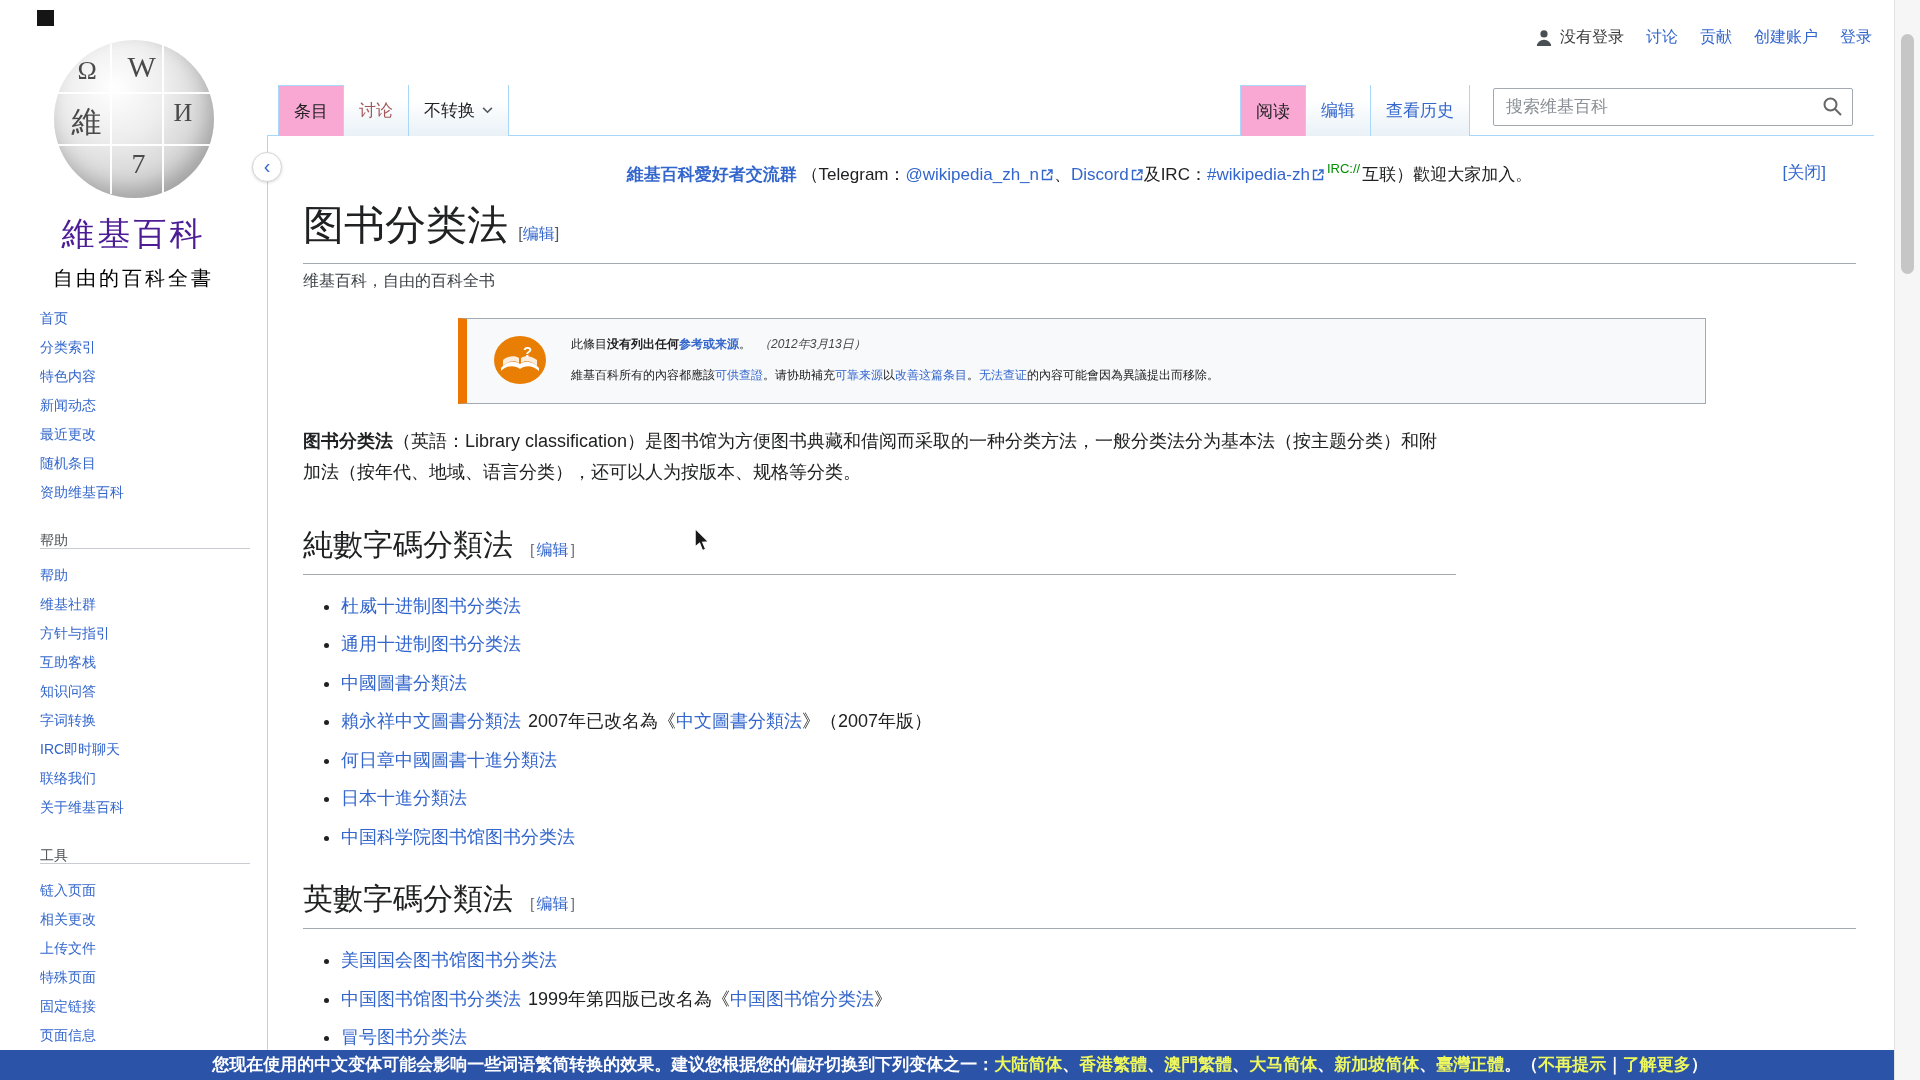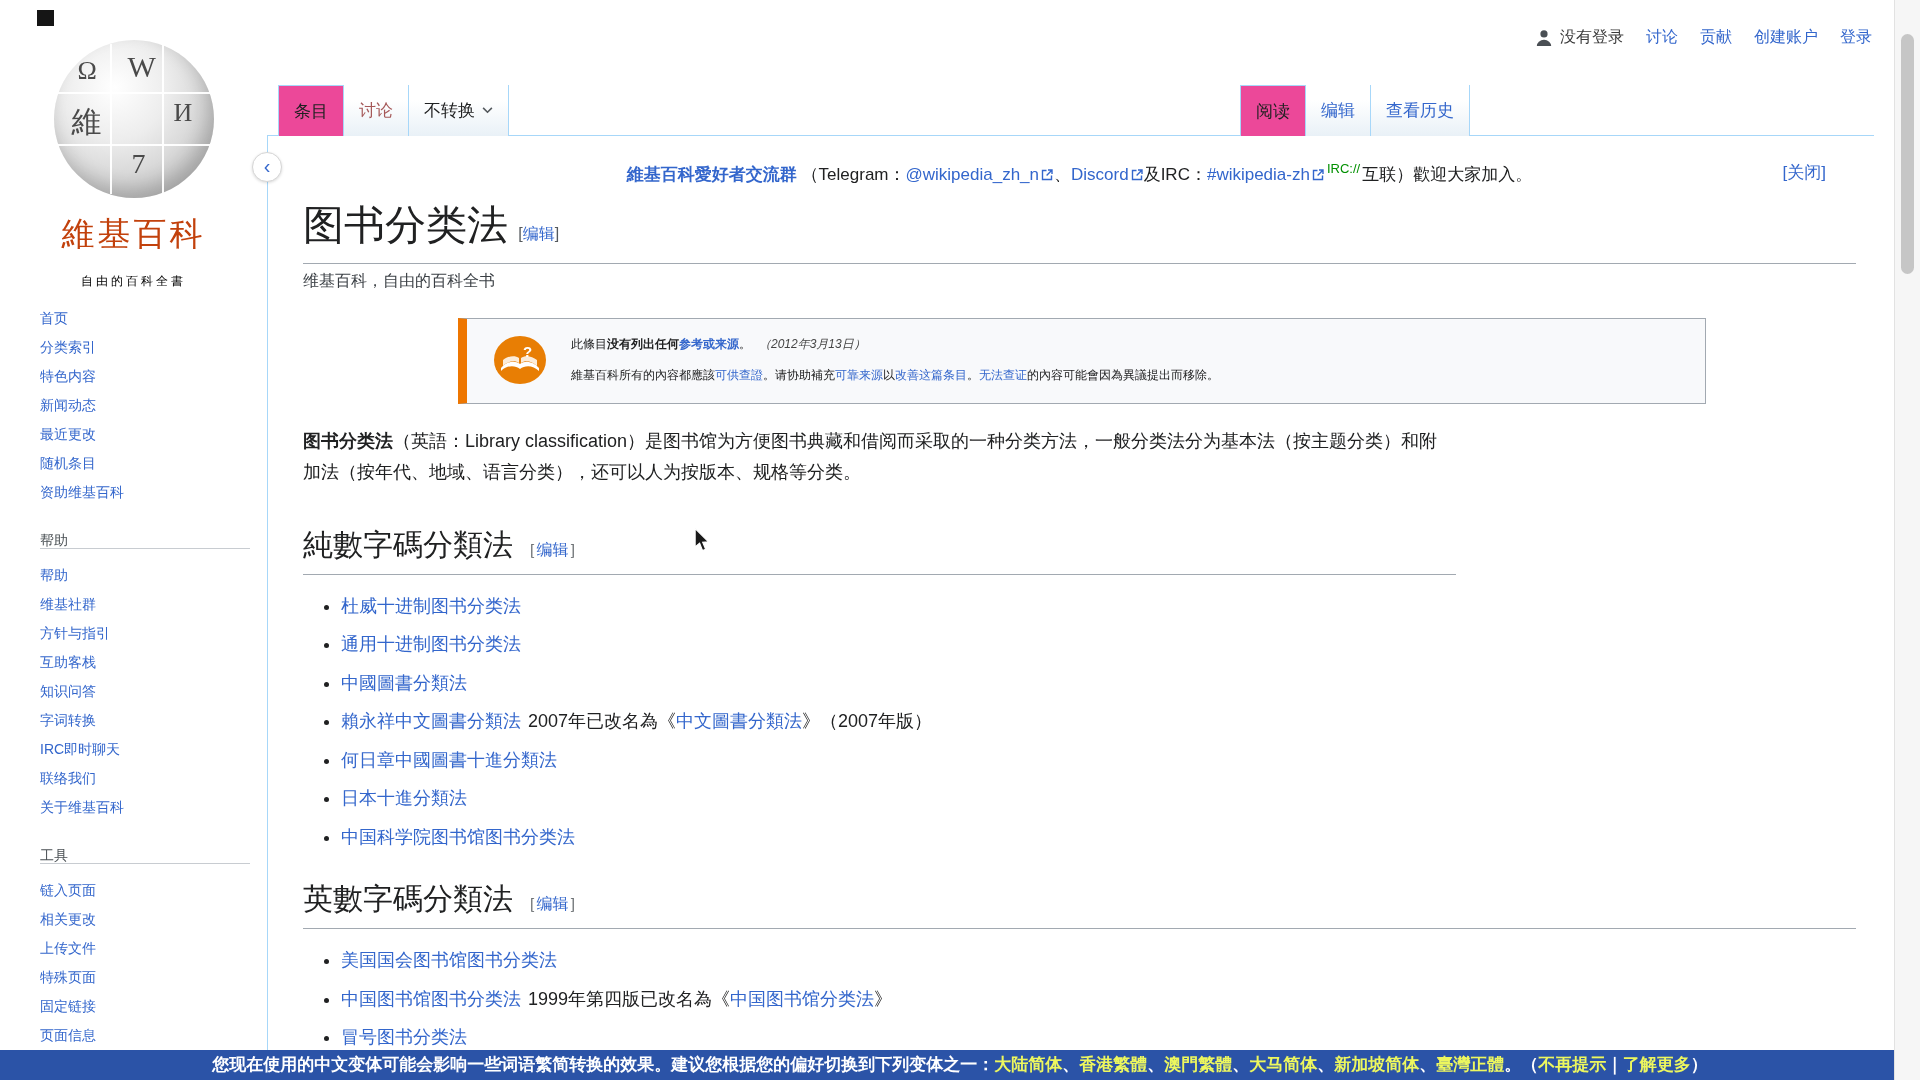--- a/index.html
+++ b/index.html
@@ -24,43 +24,43 @@
   .globe .seam-v1,.globe .seam-v2 { position:absolute; top:4px; bottom:4px; width:2px; background:rgba(255,255,255,.95); }
   .globe .seam-v1 { left:56px; } .globe .seam-v2 { left:108px; }
   .globe .seam-h1,.globe .seam-h2 { position:absolute; left:4px; right:4px; height:2px; background:rgba(255,255,255,.95); }
   .globe .seam-h1 { top:52px; } .globe .seam-h2 { top:104px; }
   .globe span { position:absolute; color:#4a4a4a; font-family:"Liberation Serif",serif; }
   .g1 { left:24px; top:16px; font-size:26px; }
   .g2 { left:74px; top:10px; font-size:30px; }
   .g3 { left:120px; top:58px; font-size:26px; }
   .g4 { left:18px; top:62px; font-size:30px; }
   .g5 { left:78px; top:108px; font-size:28px; }
-  .wordmark { margin-top:14px; font-family:"Liberation Serif","DejaVu Serif",serif; font-size:33px; color:#c2410c; letter-spacing:3px; }
-  .logo-tagline { margin-top:16px; font-family:"Liberation Serif","DejaVu Serif",serif; font-size:12px; color:#000; letter-spacing:3px; }
+  .wordmark { margin-top:14px; font-family:"Liberation Serif","DejaVu Serif",serif; font-size:33px; color:#4c1d95; letter-spacing:3px; }
+  .logo-tagline { margin-top:8px; font-family:"Liberation Serif","DejaVu Serif",serif; font-size:20px; color:#000; letter-spacing:3px; }
 
   
   .sidebar { position:absolute; left:40px; top:292px; width:210px; font-size:14px; }
   .sidebar ul { list-style:none;margin-top:12px; }
   .sidebar li { height:29px; line-height:29px; white-space:nowrap; }
   .portal-header { color:#4a5054; font-size:14px; height:18px; line-height:18px; margin-top:24px;
                    border-bottom:1px solid #c8ccd1; padding-bottom:14px; margin-bottom:8px; }
 
   
   .collapse-btn { position:absolute; left:252px; top:152px; width:30px; height:30px; border-radius:50%;
                   background:#fff; border:1px solid #d6d6d6; box-shadow:0 1px 3px rgba(0,0,0,.15);
                   color:#3366cc; font-size:20px; line-height:26px; text-align:center; cursor:pointer; z-index:5; }
 
   
   .tabs { position:absolute; top:85px; height:51px; display:flex; align-items:stretch; font-size:17px; z-index:2; }
   .tabs-left { left:278px; }
   .tabs-right { right:450px; }
   .tab { display:flex; align-items:center; gap:7px; padding:0 15px; border-right:1px solid #a7d7f9;
          background:linear-gradient(180deg,#ffffff 30%,#e9f1f7 100%); white-space:nowrap; cursor:pointer; }
   .tab:first-child { border-left:1px solid #a7d7f9; }
-  .tab.active { background:#ec4899; border-top:1px solid #a7d7f9; color:#202122;align-items:center; }
+  .tab.active { background:#f9a8d4; border-top:1px solid #a7d7f9; color:#202122;align-items:center; }
   .tab.newpage { color:#a55858; }
   .chev { width:11px; height:7px; }
 
   
   .search-wrap { position:absolute; left:1493px; top:88px; width:360px; height:38px; }
   .search-input { width:100%; height:100%; border:1px solid #a2a9b1; border-radius:2px; padding:0 40px 0 12px;
                   font-size:17px; font-family:inherit; color:#202122; background:#fff; }
   .search-input::placeholder { color:#8a9096; }
   .search-icon { position:absolute; right:10px; top:8px; }
 
@@ -237,20 +237,27 @@
         <span>阅读</span>
       </div>
     <div class="tab">
         <a>编辑</a>
       </div>
     <div class="tab">
         <a>查看历史</a>
       </div>
   </div>
 
+  <div class="search-wrap">
+    <input class="search-input" type="text" placeholder="搜索维基百科" style="">
+    <svg class="search-icon" width="21" height="21" viewBox="0 0 21 21">
+      <circle cx="8.5" cy="8.5" r="6" fill="none" stroke="#666" stroke-width="2"></circle>
+      <line x1="13" y1="13" x2="19" y2="19" stroke="#666" stroke-width="2"></line>
+    </svg>
+  </div>
 
   <div class="content">
 
     <div class="sitenotice">
       <a class="grp">維基百科愛好者交流群</a>
       <span>（Telegram：</span><a>@wikipedia_zh_n</a><svg class="extlink-icon" width="12" height="12" viewBox="0 0 12 12">
           <path d="M10.5,6.5 V10.5 H1.5 V1.5 H5.5" fill="none" stroke="#3366cc" stroke-width="1.4"></path>
           <path d="M7,1 H11 V5 M11,1 L5.6,6.4" fill="none" stroke="#3366cc" stroke-width="1.4"></path>
         </svg><span>、</span><a>Discord</a><svg class="extlink-icon" width="12" height="12" viewBox="0 0 12 12">
           <path d="M10.5,6.5 V10.5 H1.5 V1.5 H5.5" fill="none" stroke="#3366cc" stroke-width="1.4"></path>

